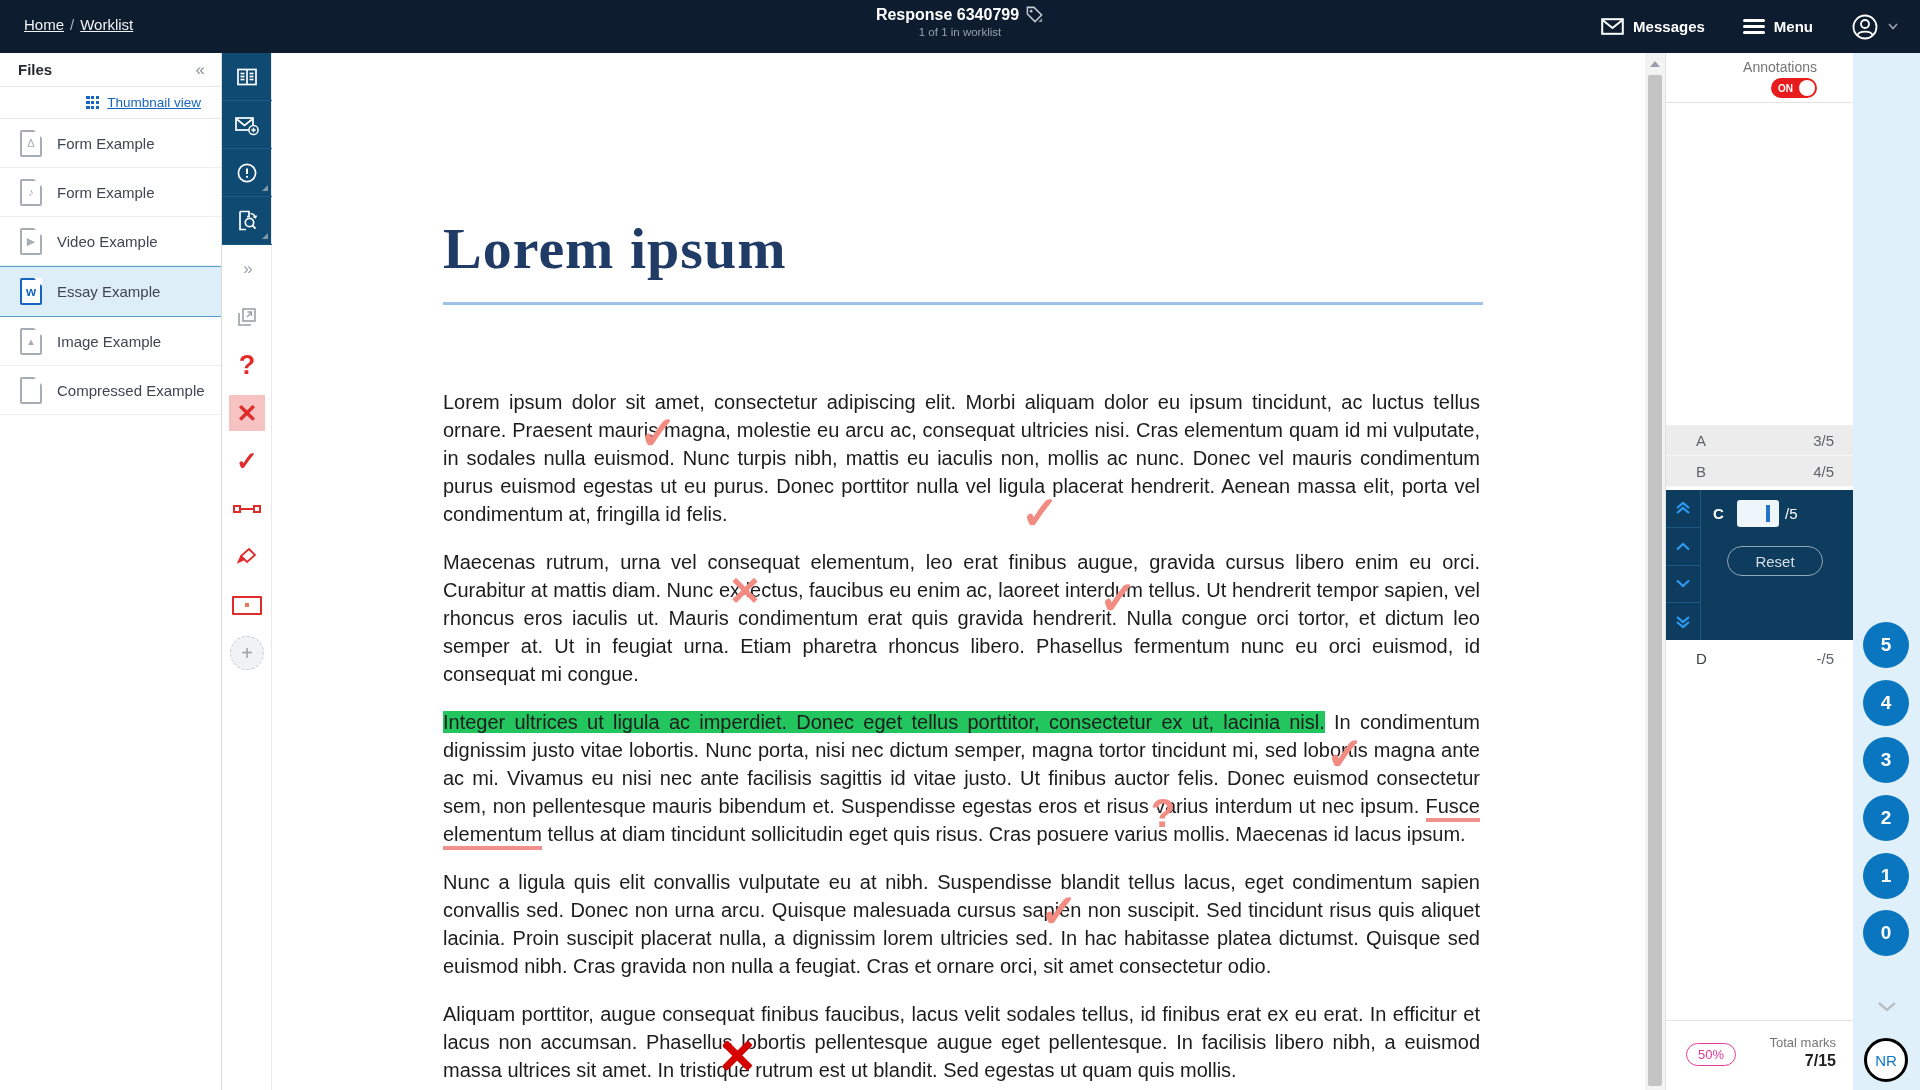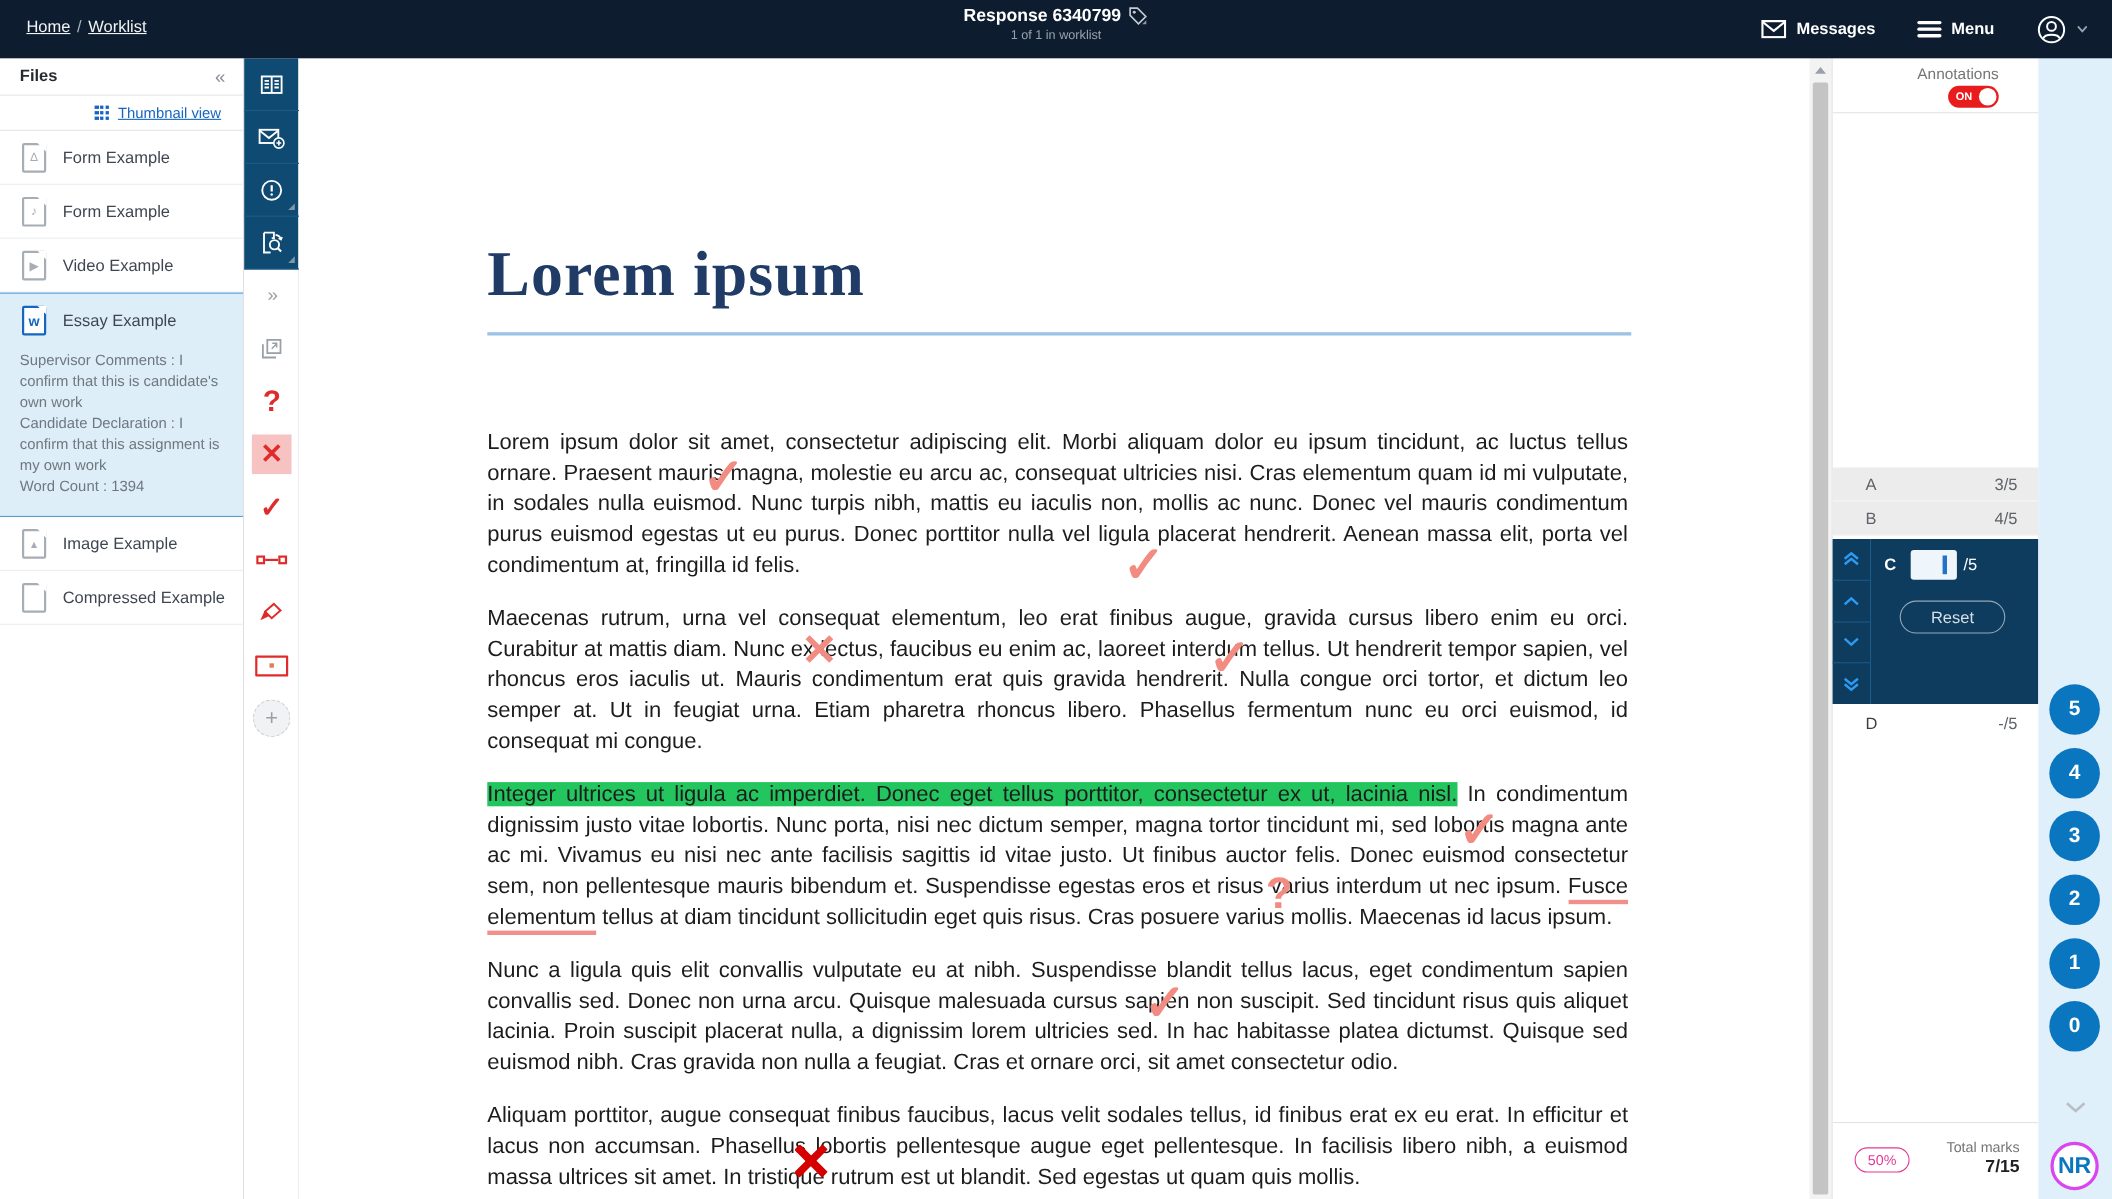--- a/index.html
+++ b/index.html
@@ -103,21 +103,21 @@
   .rowD { position:absolute; left:0; right:0; top:588px; }
   .totsec { position:absolute; left:0; right:0; bottom:0; height:70px; border-top:1px solid #e3e3e3; }
   .pct { position:absolute; left:20px; top:22px; border:1.5px solid #e23a97; color:#e23a97; font-size:13px; border-radius:12px; padding:3px 11px; }
   .tot-l { position:absolute; right:17px; top:14px; font-size:13px; color:#757575; }
   .tot-v { position:absolute; right:17px; top:31px; font-size:16px; font-weight:bold; color:#202124; }
 
   
   .bstrip { position:absolute; left:1853px; top:53px; width:67px; bottom:0; background:#e0f0fa; }
   .mbtn { position:absolute; left:10px; width:46px; height:46px; border-radius:50%; background:#0b76c0; color:#fff; font-size:19px; font-weight:bold; display:flex; align-items:center; justify-content:center; cursor:pointer; }
   .bchev { position:absolute; left:24px; top:948px; cursor:pointer; }
-  .nr { position:absolute; left:11px; top:985px; width:44px; height:44px; border-radius:50%; border:3px solid #d946ef; background:#fff; color:#0b76c0; font-weight:bold; font-size:21px; display:flex; align-items:center; justify-content:center; cursor:pointer; }
+  .nr { position:absolute; left:11px; top:985px; width:44px; height:44px; border-radius:50%; border:3px solid #000000; background:#fff; color:#0b76c0; font-weight:normal; font-size:15px; display:flex; align-items:center; justify-content:center; cursor:pointer; }
 
   svg { display:block; }
 </style>
 </head>
 <body>
 
 <header class="topbar">
   <nav class="crumbs">
     <a>Home</a><span class="crumb-sep">/</span><a>Worklist</a>
   </nav>
@@ -199,25 +199,20 @@
   </div>
   <div class="frow">
     <span class="doc-ic">▶</span>
     <span class="lbl">Video Example</span>
   </div>
 
   <div class="sel-block">
     <div class="frow">
       <span class="doc-ic word">w</span>
       <span class="lbl">Essay Example</span>
-    </div>
-    <div class="sel-details">
-      <div>Supervisor Comments : I confirm that this is candidate's own work</div>
-      <div>Candidate Declaration : I confirm that this assignment is my own work</div>
-      <div>Word Count : 1394</div>
     </div>
   </div>
 
   <div class="frow">
     <span class="doc-ic">▴</span>
     <span class="lbl">Image Example</span>
   </div>
   <div class="frow">
     <span class="doc-ic"></span>
     <span class="lbl">Compressed Example</span>

